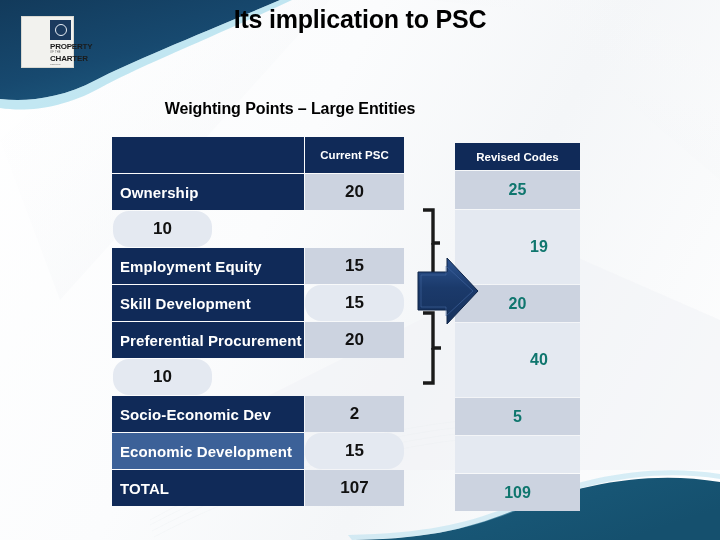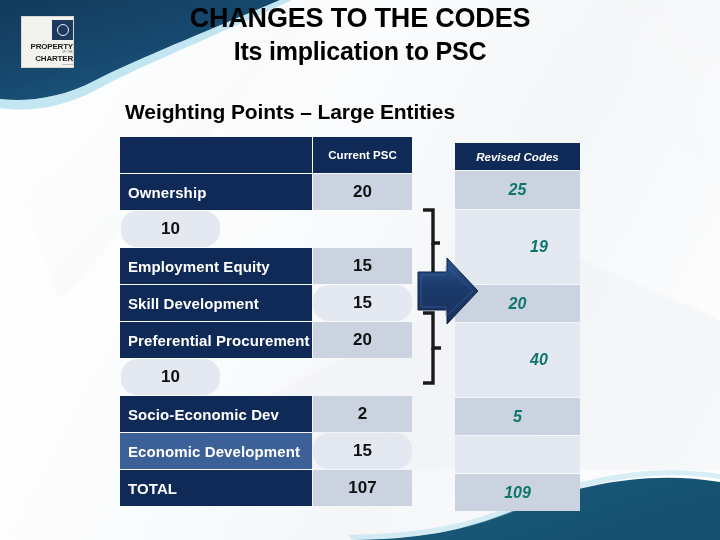--- a/index.html
+++ b/index.html
@@ -37,24 +37,25 @@
     position: absolute;
     left: 21px;
     top: 16px;
     width: 53px;
     height: 52px;
     background: #f2f2ee;
     border: 1px solid #d9d9d2;
     box-sizing: border-box;
     display: flex;
     flex-direction: column;
-    align-items: flex-end;
+    align-items: flex-start;
     justify-content: flex-start;
     padding-top: 3px;
     z-index: 6;
+    padding-left: 28px;
   }
   #logo-mark {
     width: 21px;
     height: 20px;
     background: #1b3a5e;
     position: relative;
     display: flex;
     align-items: center;
     justify-content: center;
   }
@@ -114,31 +115,31 @@
     line-height: 32px;
     letter-spacing: -0.2px;
     margin-top: 1px;
   }
   #subtitle {
     position: absolute;
     left: 0;
     top: 100px;
     width: 580px;
     text-align: center;
-    font-size: 21px;
+    font-size: 16px;
     font-weight: bold;
     color: #000000;
     z-index: 7;
     letter-spacing: -0.1px;
   }
 
   
   #left-table {
     position: absolute;
-    left: 120px;
+    left: 112px;
     top: 137px;
     width: 307px;
     z-index: 5;
   }
   .lt-row {
     display: flex;
     height: 36px;
     margin-bottom: 1px;
   }
   .lt-label {
@@ -174,21 +175,20 @@
     font-size: 11.5px;
     font-weight: bold;
   }
 
   #right-table {
     position: absolute;
     left: 455px;
     top: 143px;
     width: 125px;
     z-index: 5;
-    font-style: italic;
   }
   .rt-row {
     display: flex;
     align-items: center;
     justify-content: center;
     font-size: 16px;
     font-weight: bold;
     color: #0f766e;
     margin-bottom: 1px;
     box-sizing: border-box;
@@ -267,21 +267,20 @@
     <div id="logo-mark">
       <div class="ring"></div>
     </div>
     <div class="logo-text-1">PROPERTY</div>
     <div class="logo-text-mid">OF THE</div>
     <div class="logo-text-2">CHARTER</div>
     <div class="logo-text-bot">COUNCIL</div>
   </div>
 
   <div id="title-block">
-    <div id="title-line-1">CHANGES TO THE CODES</div>
     <div id="title-line-2">Its implication to PSC</div>
   </div>
   <div id="subtitle">Weighting Points – Large Entities</div>
 
   <div id="left-table">
     <div class="lt-row">
       <div class="lt-label empty"></div>
       <div class="lt-val hdr">Current PSC</div>
     </div>
   <div class="lt-row">

